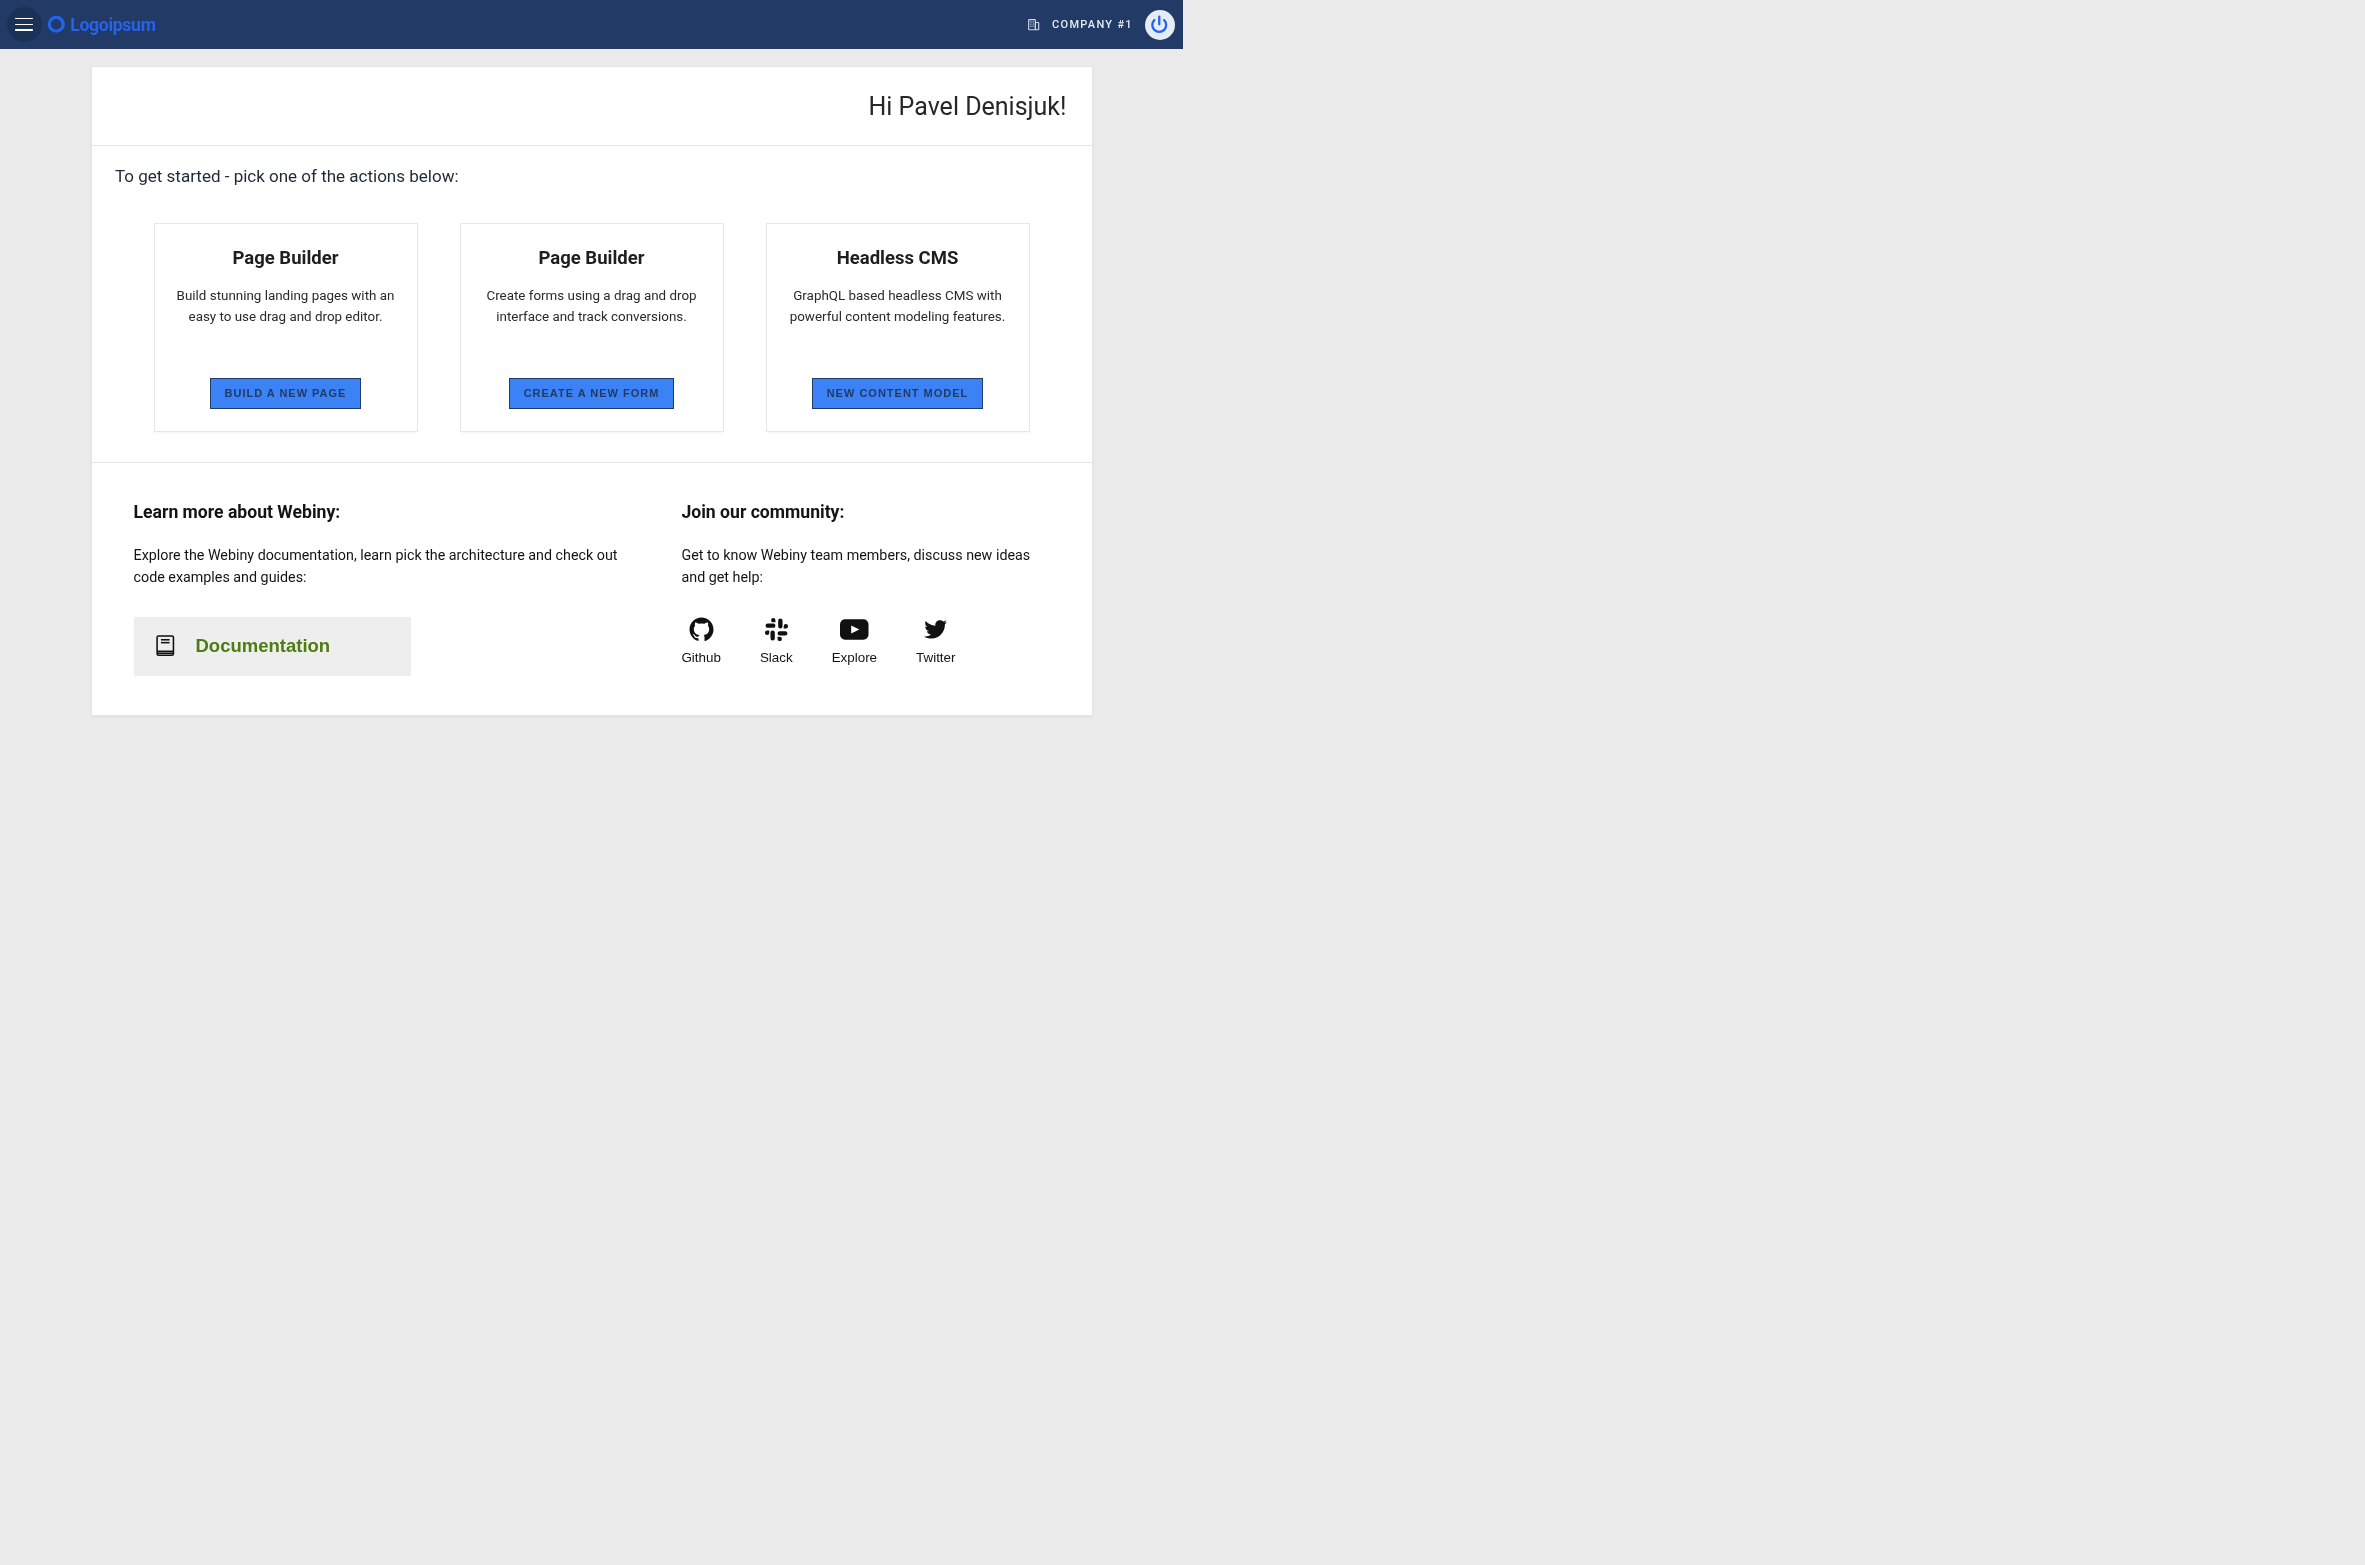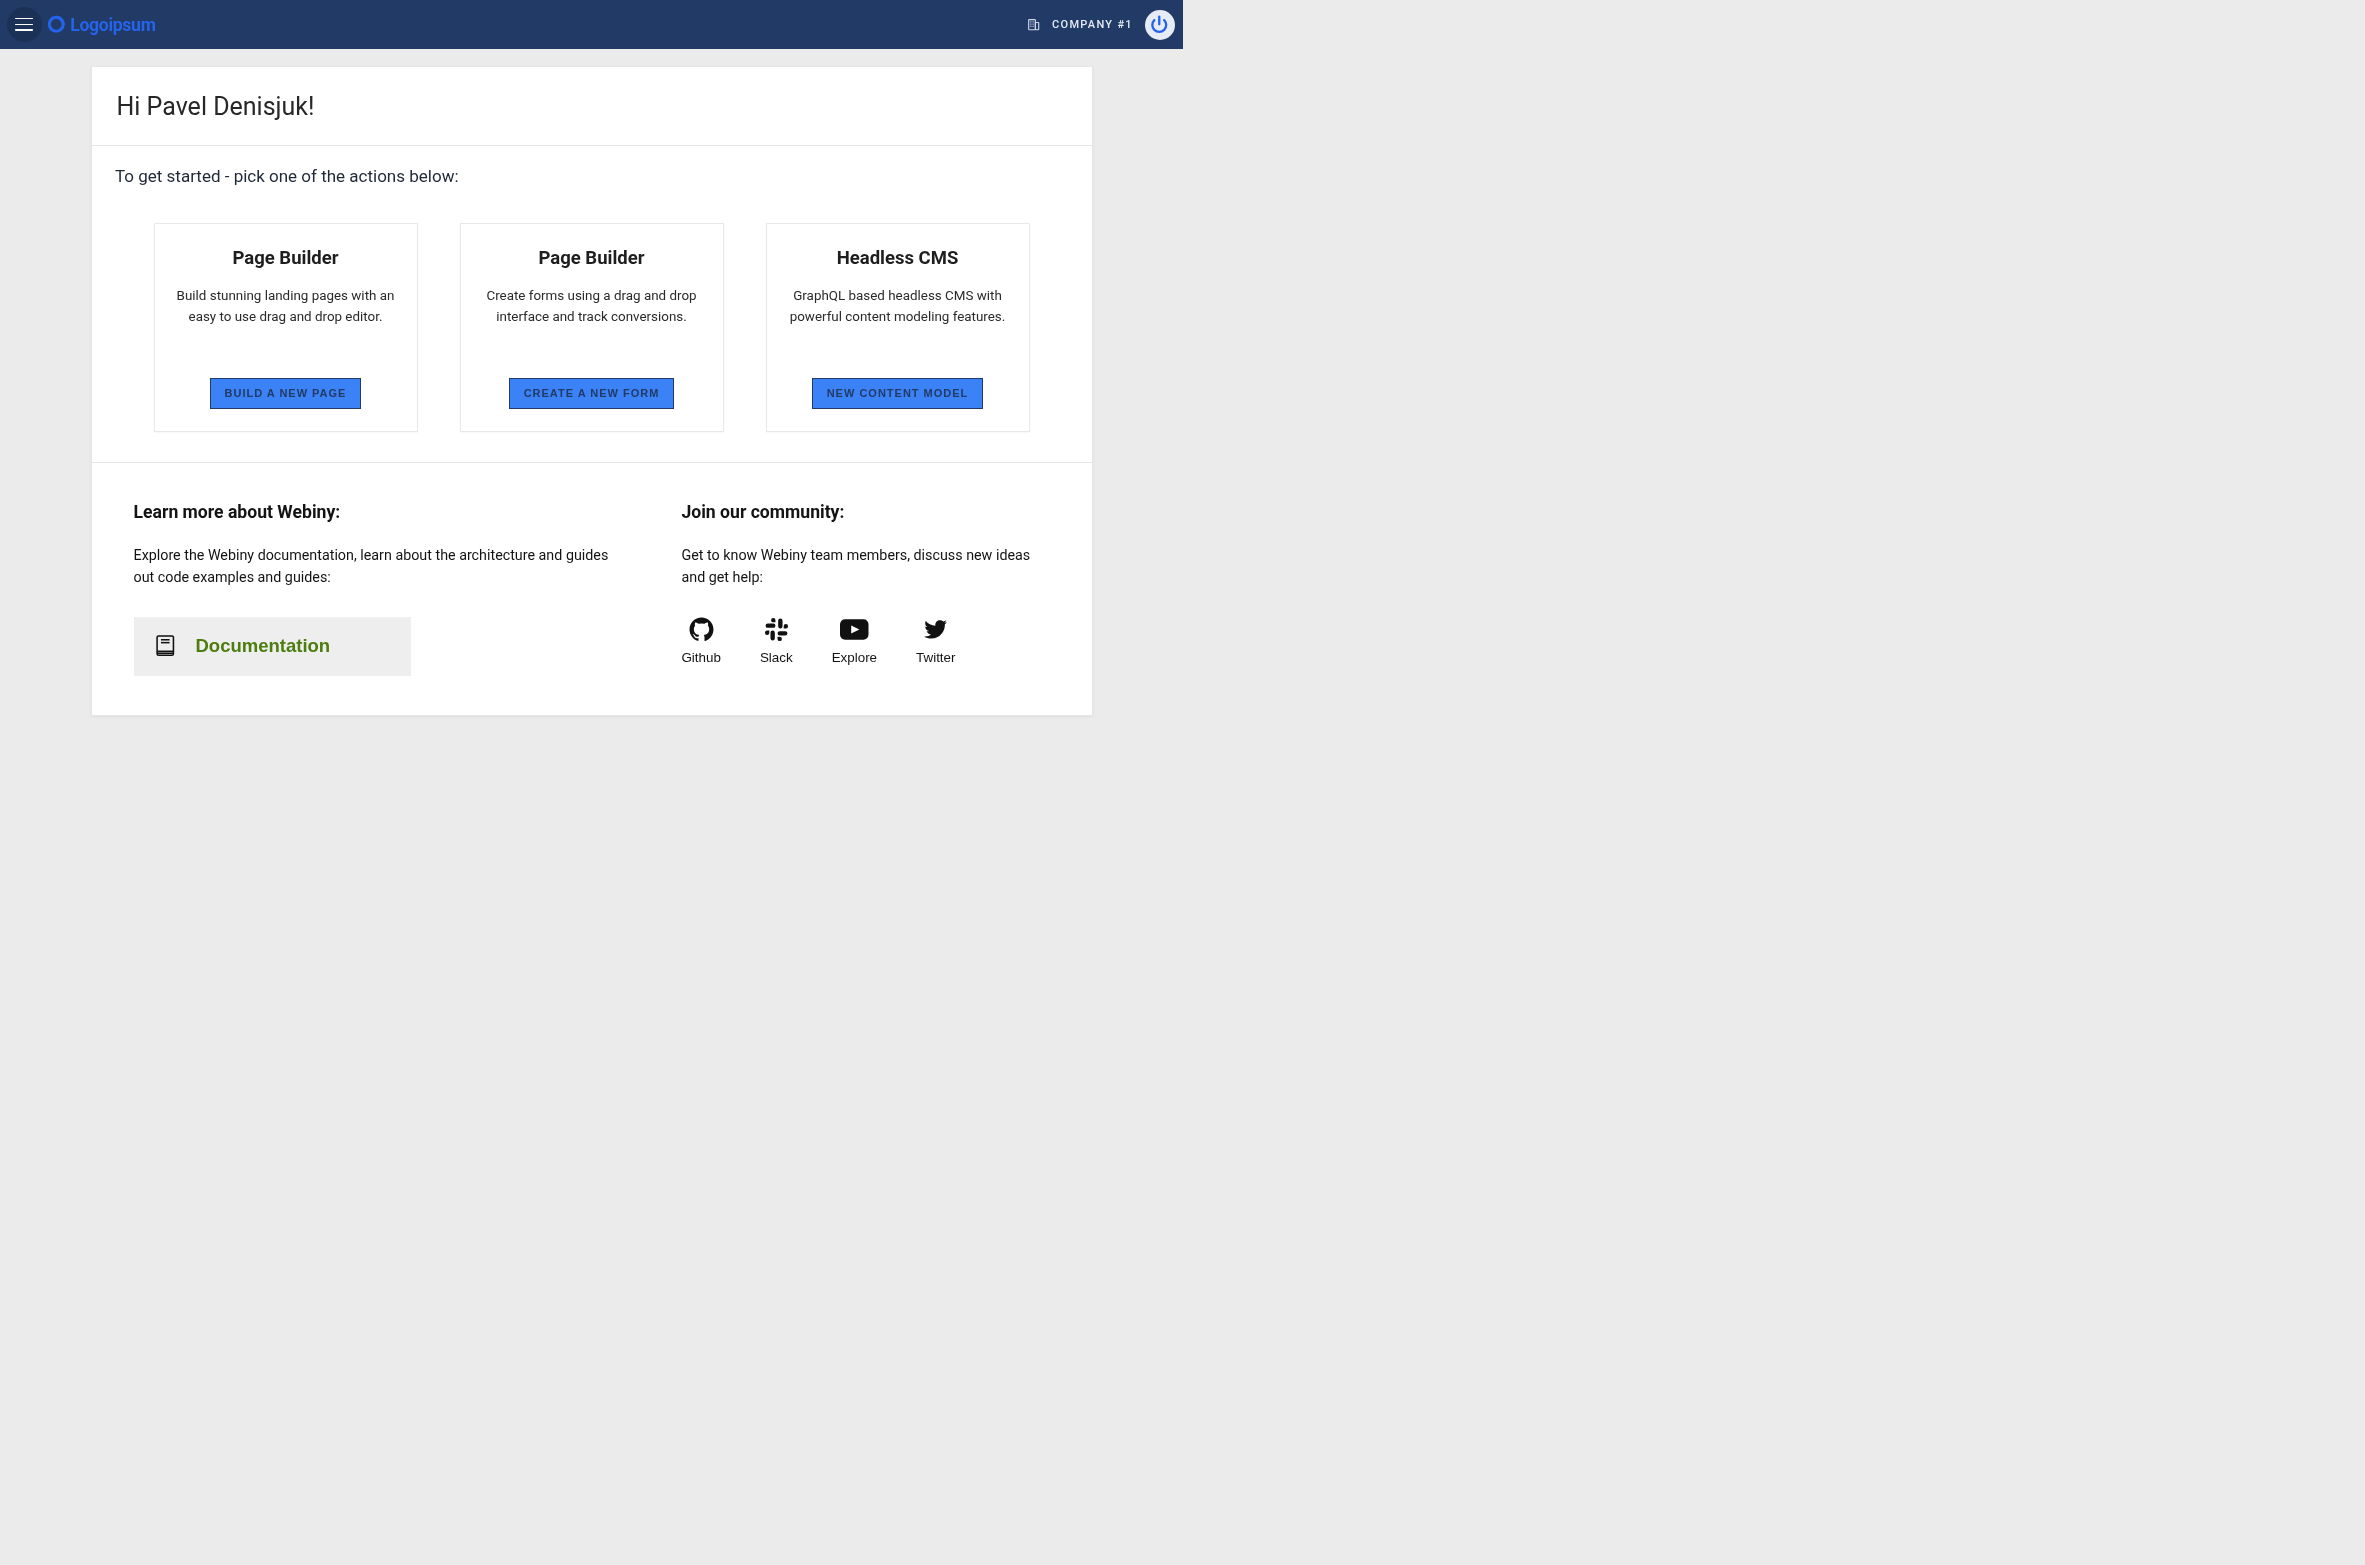--- a/index.html
+++ b/index.html
@@ -61,20 +61,21 @@
   .main-card {
     width: 1002px;
     margin: 17px auto 0;
     background: #fff;
     border: 0.8px solid #e6e6e6;
     box-shadow: 0 0.8px 2.5px rgba(0,0,0,0.06);
   }
   .welcome-row {
     padding: 25px 25px 23.5px 25px;
     border-bottom: 0.8px solid #e6e6e6;
+    text-align: right;
   }
   .welcome-title {
     font-size: 25px;
     font-weight: 400;
     color: #272727;
   }
   .actions-section {
     padding: 20px 23.5px 30px 23.5px;
     border-bottom: 0.8px solid #e6e6e6;
   }
@@ -244,21 +245,21 @@
         <div class="action-card-desc">GraphQL based headless CMS with powerful content modeling features.</div>
         <button class="action-btn">NEW CONTENT MODEL</button>
       </div>
 
     </div>
   </div>
 
   <div class="bottom-section">
     <div class="learn-col">
       <h3 class="sub-heading">Learn more about Webiny:</h3>
-      <p class="sub-para">Explore the Webiny documentation, learn about the architecture and guides out code examples and guides:</p>
+      <p class="sub-para">Explore the Webiny documentation, learn pick the architecture and check out code examples and guides:</p>
       <button class="doc-box">
         <svg class="icon-svg" width="23.5" height="25" viewBox="0 0 24 26" fill="none" stroke="#111" stroke-width="1.6">
           <rect x="3" y="2" width="17" height="20" rx="1.5"></rect>
           <line x1="3" y1="18" x2="20" y2="18"></line>
           <line x1="3" y1="20" x2="20" y2="20"></line>
           <line x1="7" y1="6" x2="16" y2="6"></line>
           <line x1="7" y1="9" x2="16" y2="9"></line>
         </svg>
         <span class="doc-label">Documentation</span>
       </button>

